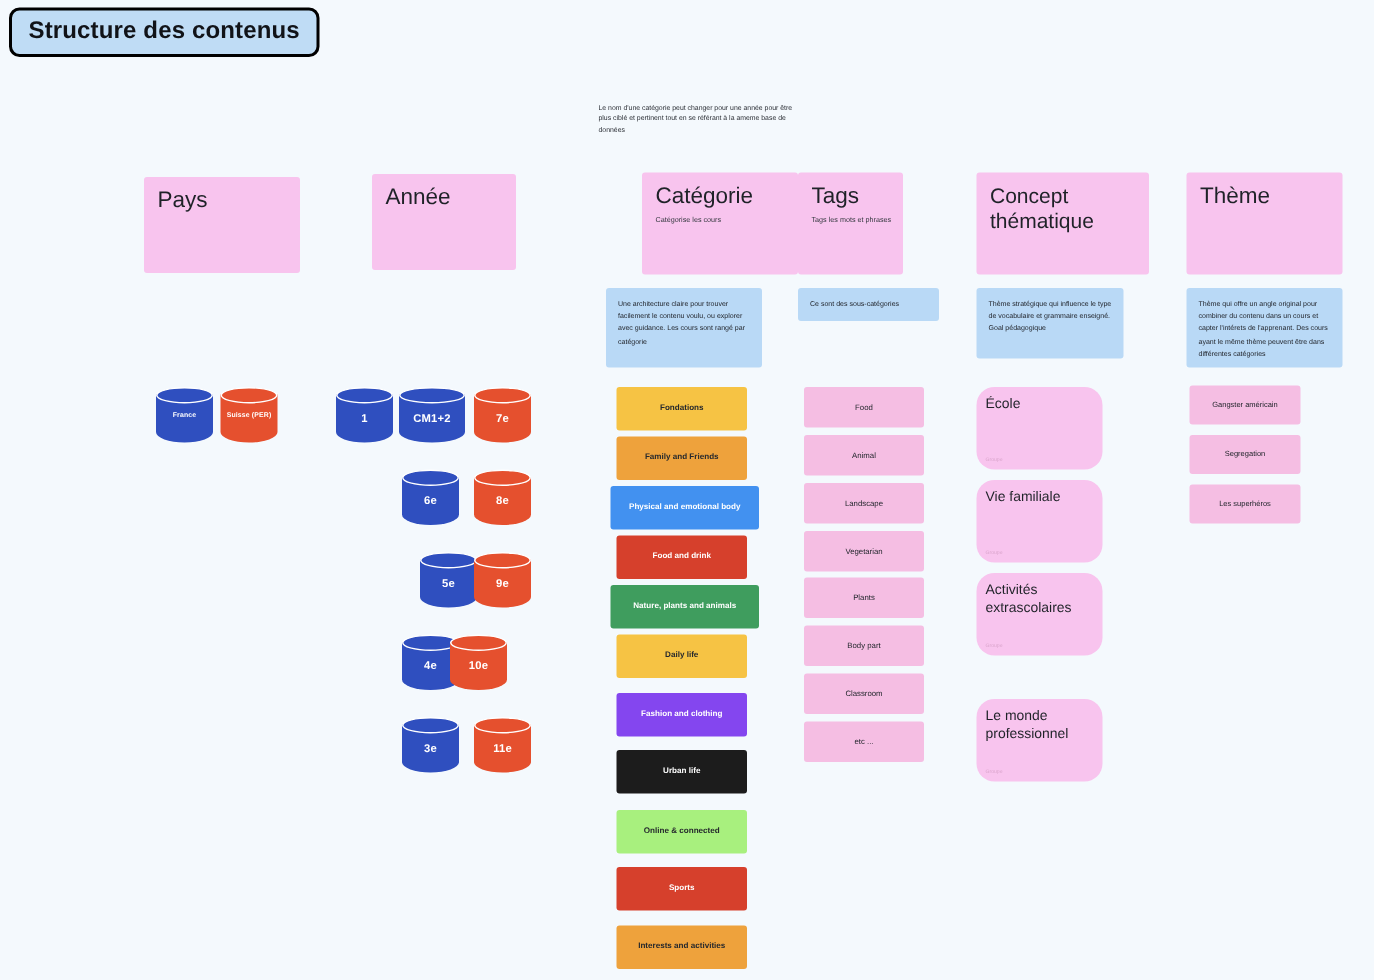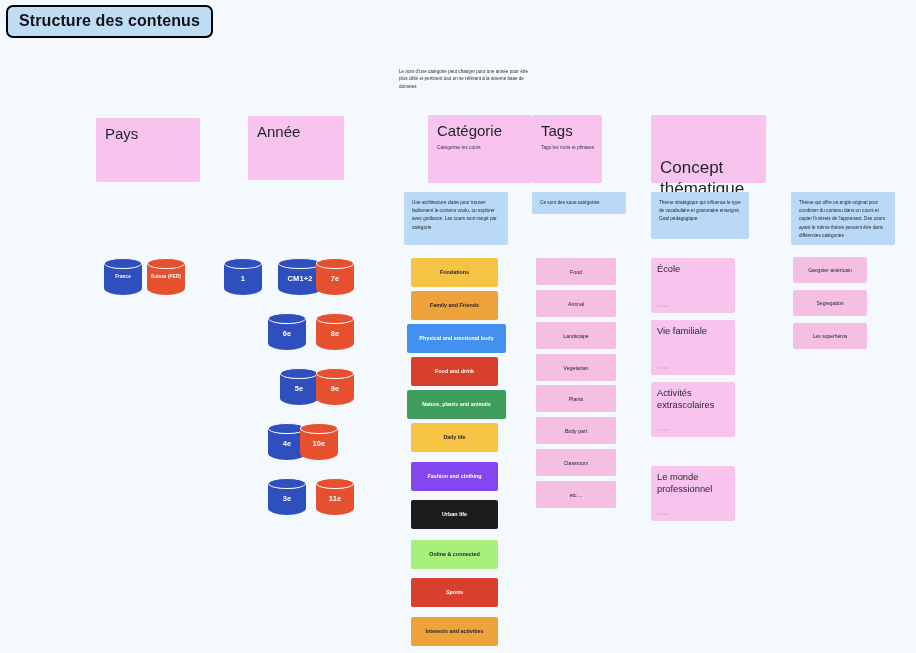--- a/index.html
+++ b/index.html
@@ -33,21 +33,21 @@
   .col-head {
     position: absolute;
     background: #f8c4ee;
     border-radius: 2px;
   }
   .col-head .h-title {
     position: absolute; left: 9px; top: 7px;
     font-size: 15px; color: #1f2228; line-height: 1.22;
     font-weight: normal;
   }
-  .col-head .h-title.small { font-size: 17px; margin-top: 36px; }
+  .col-head .h-title.small { font-size: 14px; }
   .col-head .h-sub {
     position: absolute; left: 9px;
     font-size: 4.8px; color: #34383f;
   }
 
   .desc-card {
     position: absolute;
     background: #b9d9f6;
     border-radius: 2px;
     padding: 7px 8px;
@@ -100,21 +100,21 @@
     border-radius: 2px;
     display: flex; align-items: center; justify-content: center;
     font-size: 5.2px; color: #22262c;
   }
 
   
   .concept {
     position: absolute;
     width: 84px;
     background: #f8c4ee;
-    border-radius: 2px;
+    border-radius: 12px;
   }
   .concept .c-title {
     position: absolute; left: 6px; top: 5px;
     font-size: 9.3px; color: #1f2228; line-height: 1.33;
   }
   .concept .c-foot {
     position: absolute; left: 6px; bottom: 5px;
     font-size: 3.4px; color: #dba6cd;
   }
 
@@ -154,21 +154,21 @@
 
   <div class="col-head" style="left:248px; top:116px; width:96px; height:64px;">
     <div class="h-title">Année</div>
   </div>
 
   <div class="cyl blue" style="left:224px; top:258px;">
     <div class="body"></div>
     <div class="top"></div>
     <div class="lbl">1</div>
   </div>
-  <div class="cyl blue" style="left:266px; top:258px; width:44px;margin-left:12px;">
+  <div class="cyl blue" style="left:266px; top:258px; width:44px;">
     <div class="body" style="width:44px; border-radius:0 0 22px 22px / 0 0 7px 7px;"></div>
     <div class="top" style="width:44px;"></div>
     <div class="lbl" style="width:44px;">CM1+2</div>
   </div>
   <div class="cyl red" style="left:316px; top:258px;">
     <div class="body"></div>
     <div class="top"></div>
     <div class="lbl">7e</div>
   </div>
 
@@ -302,20 +302,23 @@
   </div>
   <div class="concept" style="left:651px; top:382px; height:55px;">
     <div class="c-title">Activités extrascolaires</div>
     <div class="c-foot">Groupe</div>
   </div>
   <div class="concept" style="left:651px; top:466px; height:55px;">
     <div class="c-title">Le monde professionnel</div>
     <div class="c-foot">Groupe</div>
   </div>
 
+  <div class="col-head" style="left:791px; top:115px; width:104px; height:68px;">
+    <div class="h-title">Thème</div>
+  </div>
   <div class="desc-card" style="left:791px; top:192px; width:104px; height:53px;">Thème qui offre un angle original pour combiner du contenu dans un cours et capter l'intérets de l'apprenant. Des cours ayant le même thème peuvent être dans différentes catégories</div>
 
   <div class="theme" style="left:793px; top:257px;">
     <span>Gangster américain</span>
   </div>
   <div class="theme" style="left:793px; top:290px;">
     <span>Segregation</span>
   </div>
   <div class="theme" style="left:793px; top:323px;">
     <span>Les superhéros</span>

